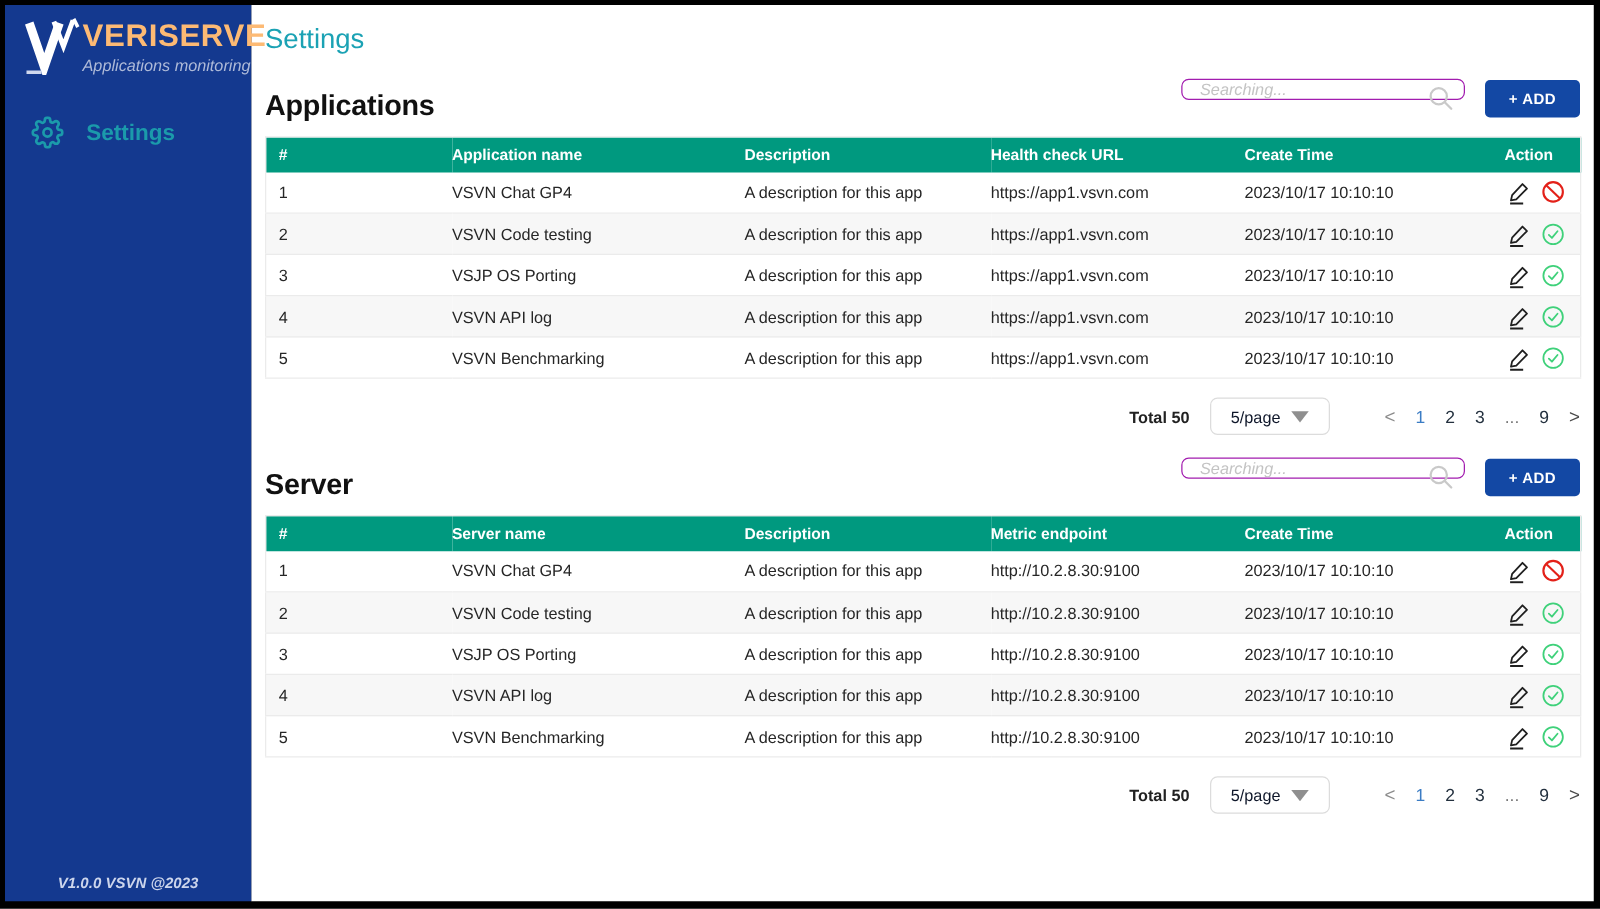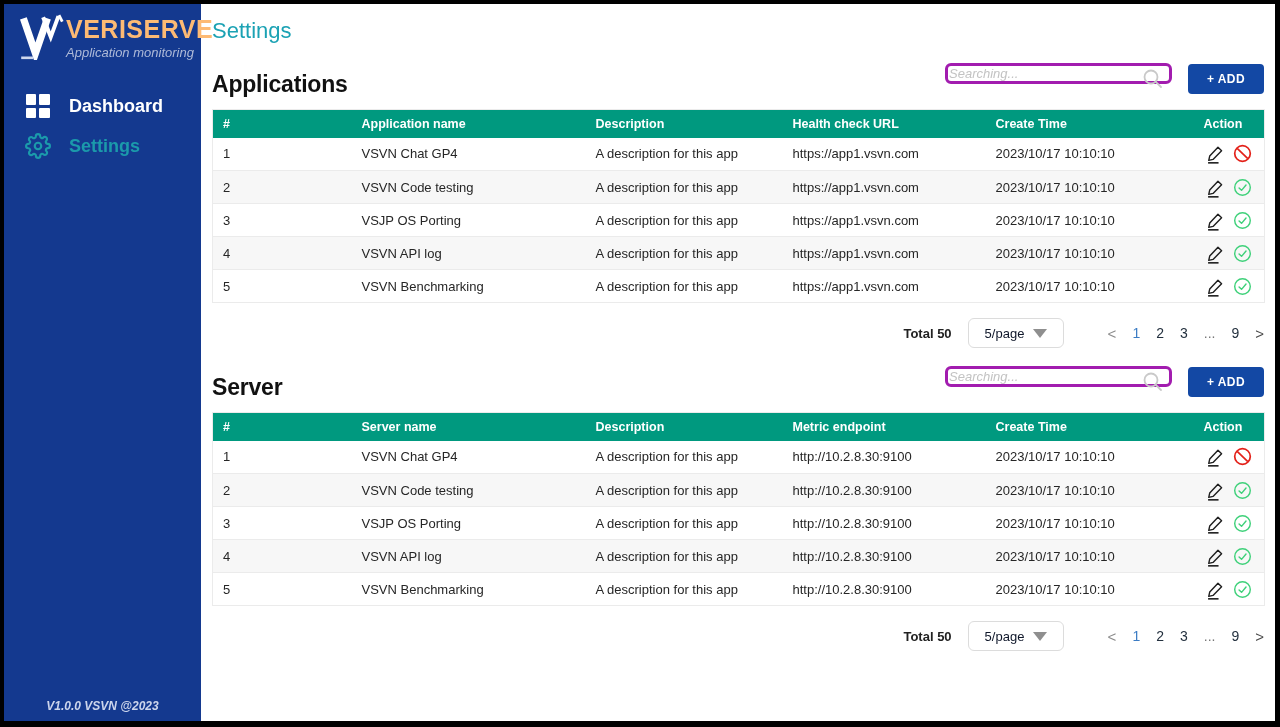--- a/index.html
+++ b/index.html
@@ -43,22 +43,22 @@
   .main { flex:1; background:#fff; padding:14px 11px 0 11px; overflow:hidden; }
   .page-title { font-size:22px; font-weight:500; color:#1ba2b4; margin-bottom:18px; }
 
   .section-head { display:flex; align-items:center; justify-content:space-between; margin-bottom:13px; height:34px; }
   .sec-title { font-size:23px; font-weight:700; color:#111; letter-spacing:-.2px;margin-top:11px; }
   .controls { display:flex; align-items:center; }
   .search-box { position:relative; width:227px; height:32px; }
   .search-input {
     width:100%; height:100%；
     height:32px; width:227px;
-    border:3px solid #a21caf; border-radius:6px;
-    padding:0 36px 0 1px; font-size:13px; color:#333; outline:none;
+    border:1px solid #a21caf; border-radius:6px;
+    padding:0 36px 0 14px; font-size:13px; color:#333; outline:none;
     font-family:"Liberation Sans", sans-serif;
   }
   .search-input::placeholder { color:#c3c3c3; font-style:italic; }
   .search-icon { position:absolute; right:8px; top:5px; width:22px; height:22px; }
   .add-btn {
     margin-left:16px; width:76px; height:30px;
     background:#1348a4; color:#fff; border:none; border-radius:4px;
     font-size:12px; font-weight:700; letter-spacing:.4px; cursor:pointer;
     font-family:"Liberation Sans", sans-serif;
   }
@@ -127,36 +127,25 @@
   <aside class="sidebar">
     <div class="brand">
       <svg class="brand-glyph" viewBox="0 0 40 42">
         <path d="M3 4 L14 36 L25 4" fill="none" stroke="#fff" stroke-width="6.5"></path>
         <path d="M21 3 L28 21 L35 2" fill="none" stroke="#fff" stroke-width="3.6"></path>
         <line x1="35.5" y1="1" x2="38.5" y2="7" stroke="#fff" stroke-width="2.6"></line>
         <line x1="1" y1="40" x2="12" y2="40" stroke="#cfd8ee" stroke-width="2.4"></line>
       </svg>
       <div class="brand-text">
         <div class="brand-name">VERISERVE</div>
-        <div class="brand-sub">Application monitoring</div>
+        <div class="brand-sub">Applications monitoring</div>
       </div>
     </div>
 
     <nav class="nav">
-      <div class="nav-item">
-        <span class="nav-icon">
-          <span class="grid-icon">
-              <span></span>
-              <span></span>
-              <span></span>
-              <span></span>
-            </span>
-        </span>
-        <span class="nav-label">Dashboard</span>
-      </div>
       <div class="nav-item active">
         <span class="nav-icon">
           <svg width="26" height="26" viewBox="0 0 24 24" fill="none" stroke="#1b9aab" stroke-width="2" stroke-linejoin="round">
             <circle cx="12" cy="12" r="3"></circle>
             <path d="M19.4 15a1.65 1.65 0 0 0 .33 1.82l.06.06a2 2 0 0 1 0 2.83 2 2 0 0 1-2.83 0l-.06-.06a1.65 1.65 0 0 0-1.82-.33 1.65 1.65 0 0 0-1 1.51V21a2 2 0 0 1-2 2 2 2 0 0 1-2-2v-.09A1.65 1.65 0 0 0 9 19.4a1.65 1.65 0 0 0-1.82.33l-.06.06a2 2 0 0 1-2.83 0 2 2 0 0 1 0-2.83l.06-.06a1.65 1.65 0 0 0 .33-1.82 1.65 1.65 0 0 0-1.51-1H3a2 2 0 0 1-2-2 2 2 0 0 1 2-2h.09A1.65 1.65 0 0 0 4.6 9a1.65 1.65 0 0 0-.33-1.82l-.06-.06a2 2 0 0 1 0-2.83 2 2 0 0 1 2.83 0l.06.06a1.65 1.65 0 0 0 1.82.33H9a1.65 1.65 0 0 0 1-1.51V3a2 2 0 0 1 2-2 2 2 0 0 1 2 2v.09a1.65 1.65 0 0 0 1 1.51 1.65 1.65 0 0 0 1.82-.33l.06-.06a2 2 0 0 1 2.83 0 2 2 0 0 1 0 2.83l-.06.06a1.65 1.65 0 0 0-.33 1.82V9a1.65 1.65 0 0 0 1.51 1H21a2 2 0 0 1 2 2 2 2 0 0 1-2 2h-.09a1.65 1.65 0 0 0-1.51 1z"></path>
           </svg>
         </span>
         <span class="nav-label">Settings</span>
       </div>
     </nav>

